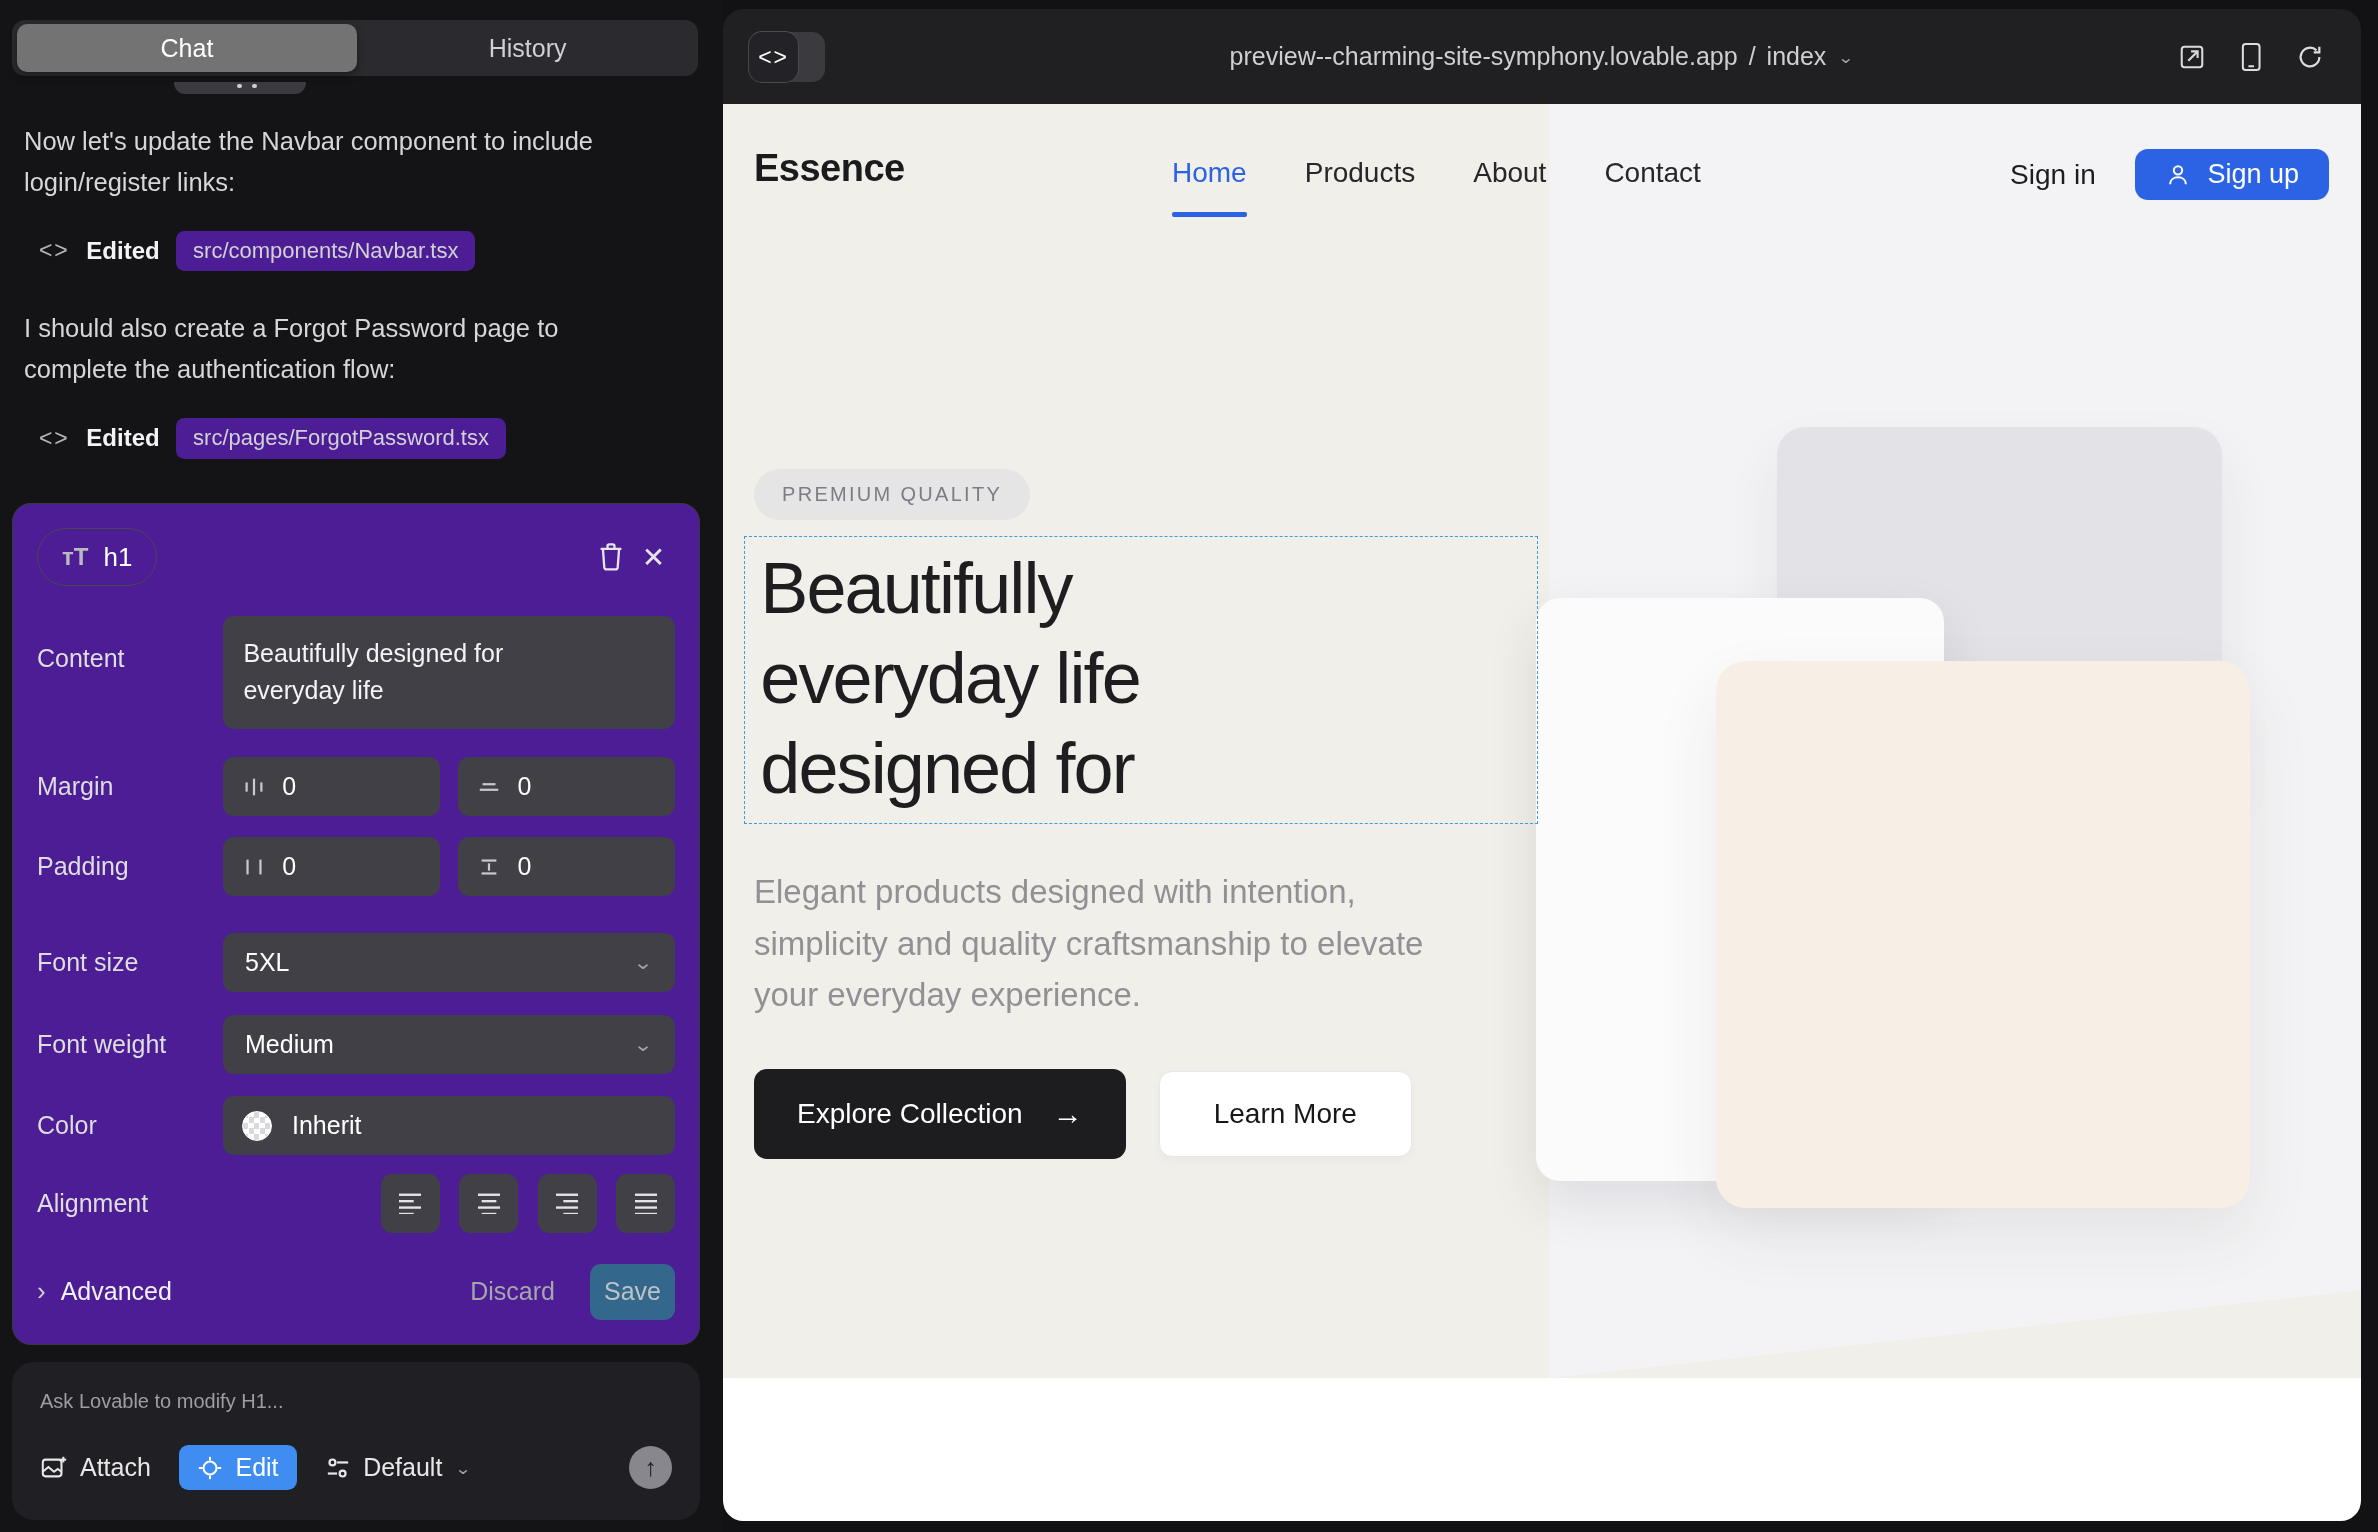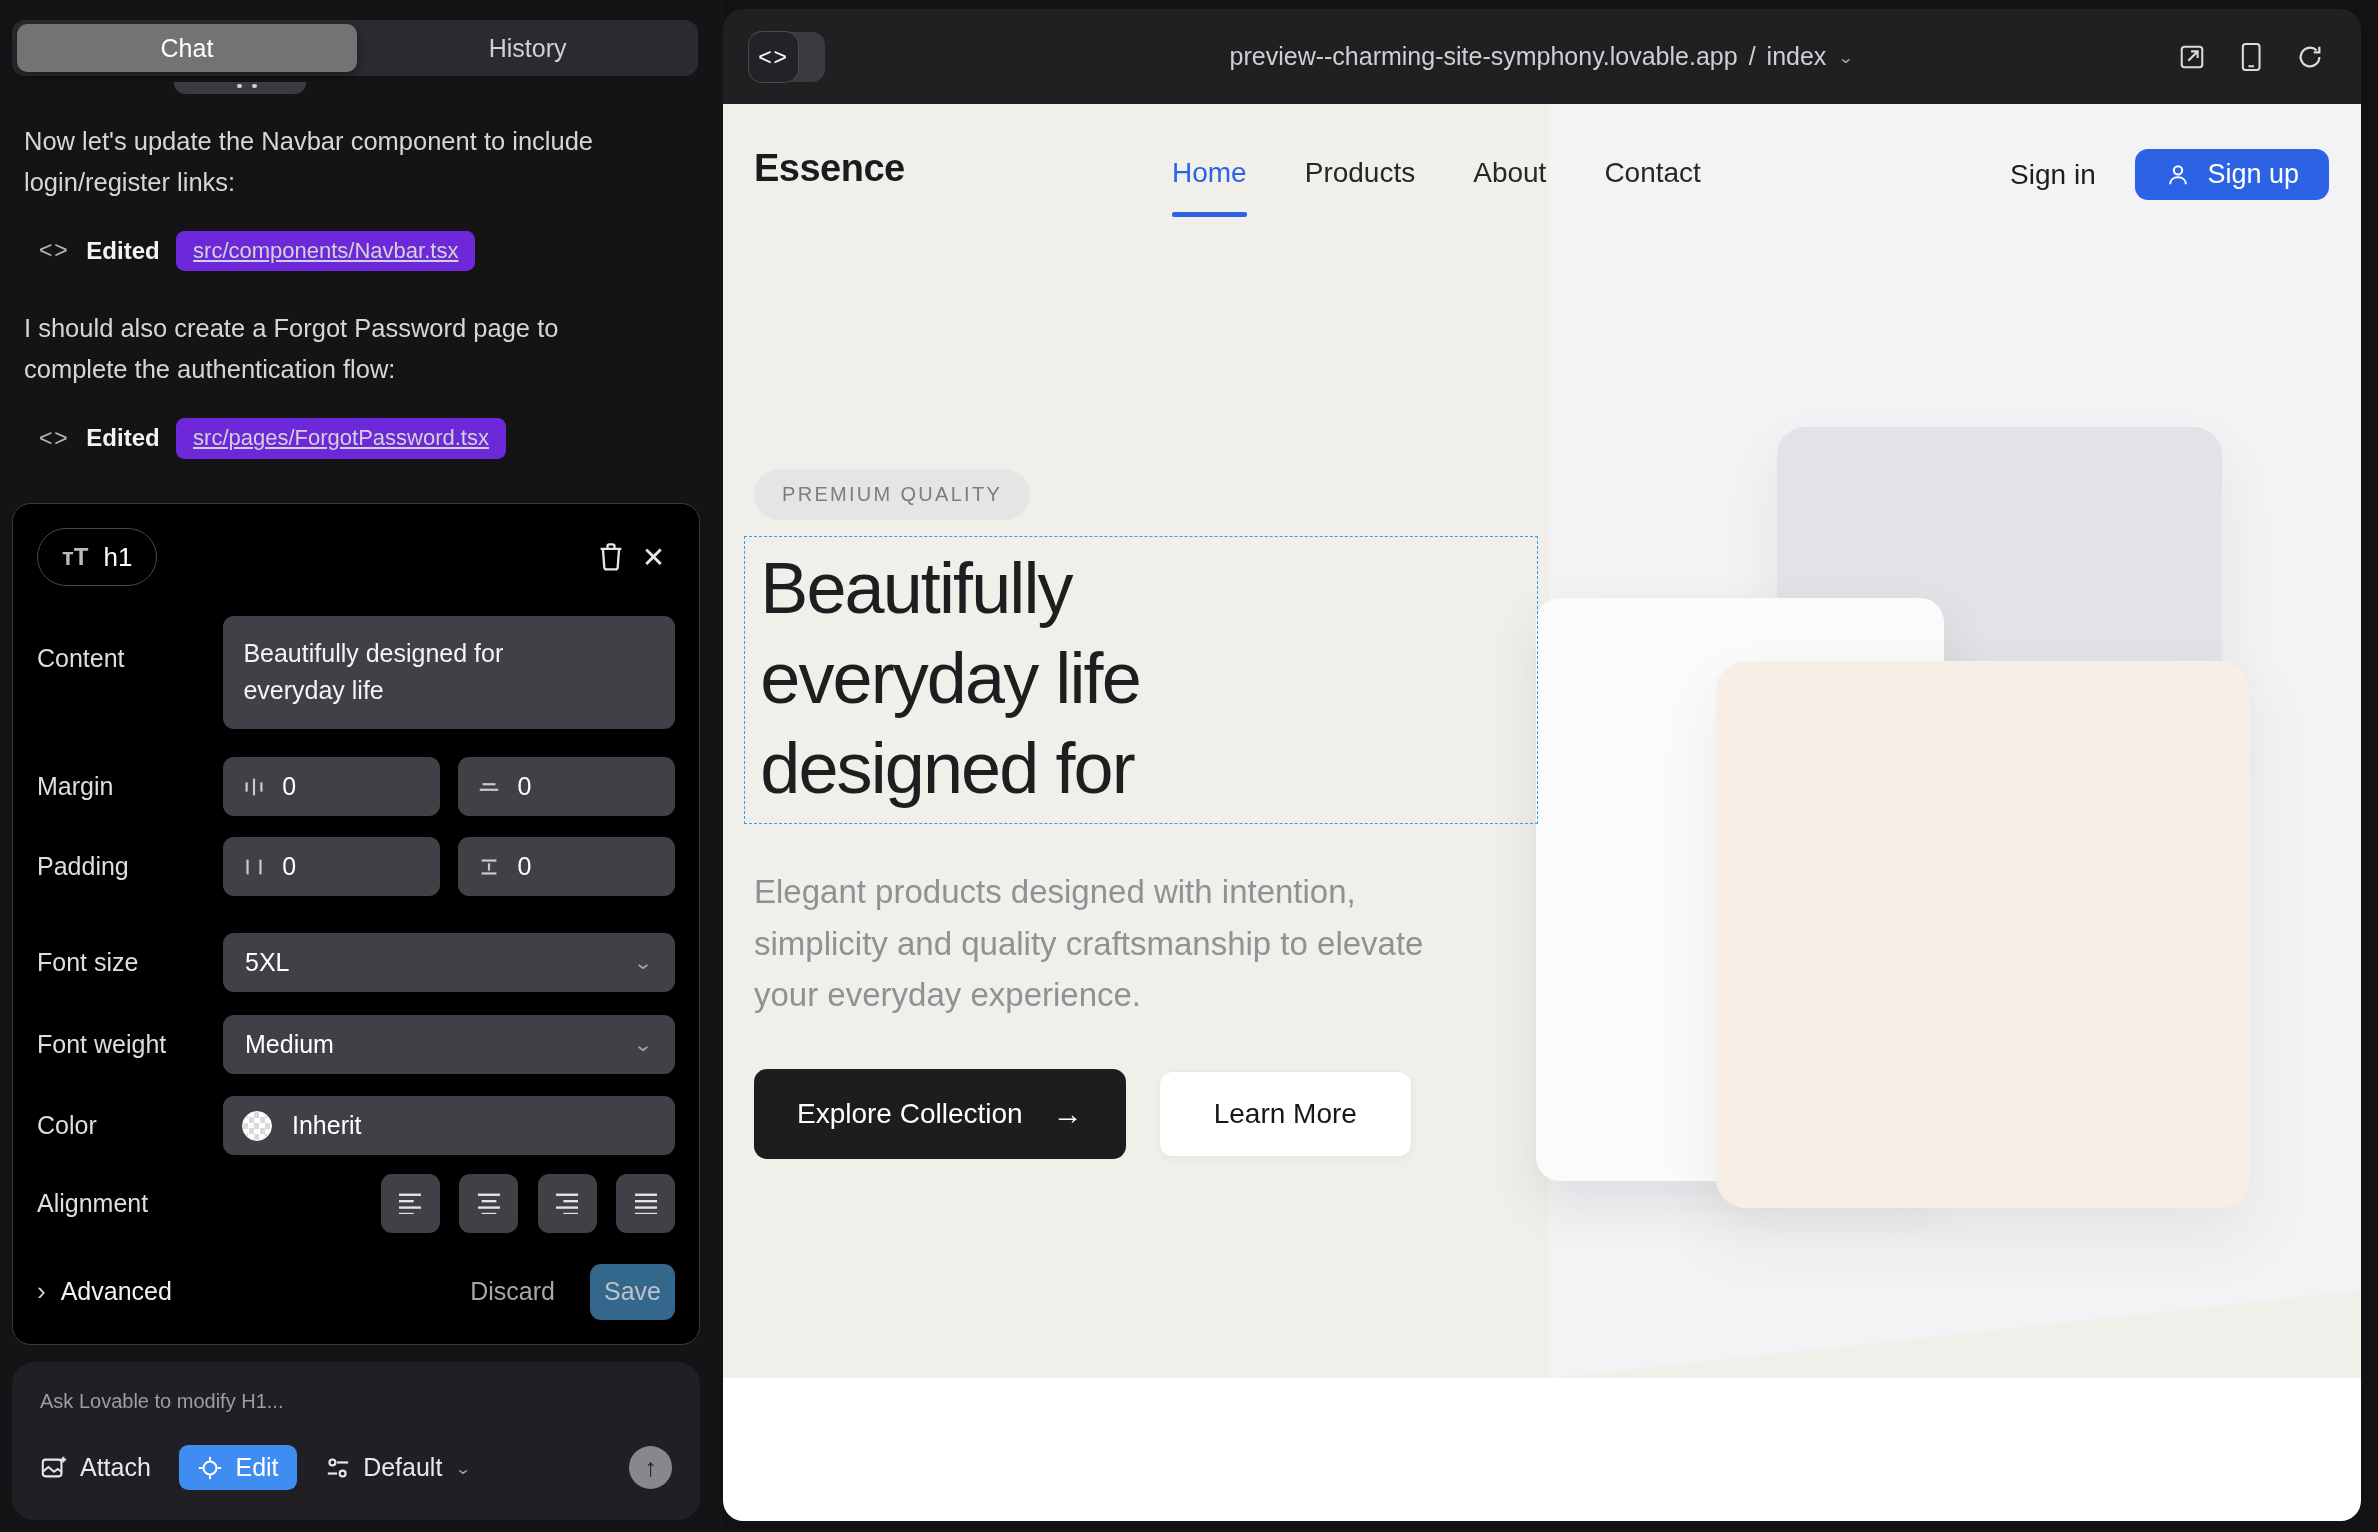--- a/index.html
+++ b/index.html
@@ -16,24 +16,24 @@
 
   .peek-pill { position:absolute; left:174px; top:82px; width:132px; height:12px; background:#3a3a3f; border-radius:0 0 11px 11px; }
   .peek-pill i { position:absolute; top:1.9px; width:4.6px; height:4.6px; border-radius:50%; background:#cfcfd3; }
   .peek-pill i:first-child { left:63px; } .peek-pill i:last-child { left:78px; }
 
   .chat-flow { position:absolute; left:24px; top:121px; width:649px; }
   .msg { width:612px; font-size:25.5px; line-height:1.6; color:#d6d6d9; }
   .edited-row { display:flex; align-items:center; gap:16.7px; margin:28px 0 37px 15px; }
   .code-glyph { color:#b6b6bb; font-size:23px; letter-spacing:1.9px; }
   .edited-label { color:#f3f3f5; font-size:24px; font-weight:700; }
-  .file-badge { background:#6d28d9; color:#d2d2d6; font-size:22px; padding:7.4px 16.7px; border-radius:8.3px;text-decoration:underline; }
+  .file-badge { background:#4c1d95; color:#d2d2d6; font-size:22px; padding:7.4px 16.7px; border-radius:8.3px; }
 
   
-  .editor-card { position:absolute; left:12px; top:503px; width:688px; height:842px; background:#000000; border:1.9px solid #39393f; border-radius:18.6px; padding:24px 24px 0; }
+  .editor-card { position:absolute; left:12px; top:503px; width:688px; height:842px; background:#4c1d95; border:1.9px solid #39393f; border-radius:18.6px; padding:24px 24px 0; }
   .ed-header { display:flex; align-items:center; height:58px; margin-bottom:30px; }
   .tag-pill { display:flex; align-items:center; gap:15px; border:1.9px solid #47474d; border-radius:927px; height:58px; padding:0 24px; }
   .tag-pill .tt { color:#b9b9bf; font-size:24px; font-weight:700; }
   .tag-pill .tagname { color:#ffffff; font-size:26px; }
   .ed-header .spacer { flex:1; }
   .icon-btn { width:43px; height:43px; display:flex; align-items:center; justify-content:center; color:#e6e6e9; }
   .icon-btn svg { display:block; }
   .close-glyph { font-size:28px; color:#e6e6e9; }
 
   .row { display:flex; align-items:center; }

